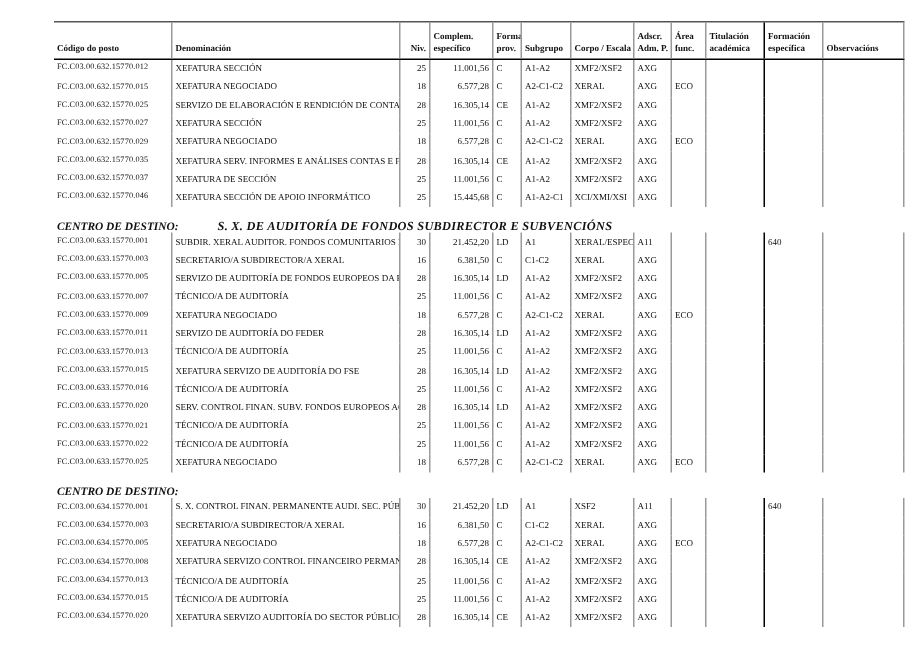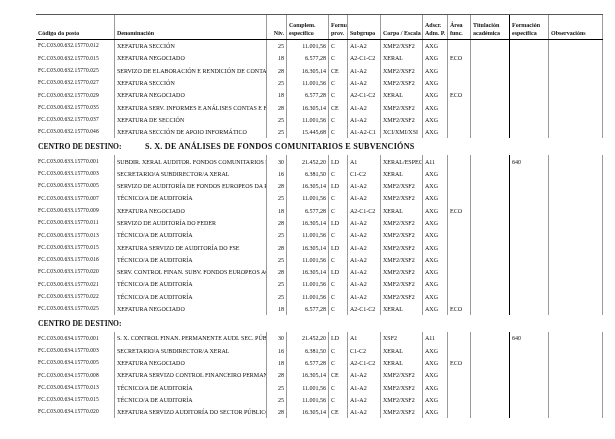--- a/index.html
+++ b/index.html
@@ -42,21 +42,21 @@
   
   .table-header > *:not(.col-codigo),
   .trow > *:not(.col-codigo){border-left:1px solid #9a9a9a;}
   .table-header > .col-formacion,
   .trow > .col-formacion{border-left:1px solid #000000;}
   .table-header > .col-observacions,
   .trow > .col-observacions{border-right:1px solid #9a9a9a;}
 
   
   .section-heading{
-    height:17px;display:flex;align-items:center;padding-left:2px;box-sizing:border-box;
+    height:17px;display:flex;align-items:flex-end;padding-left:2px;box-sizing:border-box;font-style:italic;
   }
   .h-label{font-weight:bold;font-size:7.6px;width:107px;flex:none;white-space:nowrap;}
   .h-title{font-weight:bold;font-size:8.2px;white-space:nowrap;letter-spacing:0.2px;}
 </style>
 </head>
 <body>
 
 <div class="page">
   <div class="doc">
     <div class="table-header">
@@ -219,21 +219,21 @@
             <div class="cell col-corpo">XCI/XMI/XSI</div>
             <div class="cell col-adscr">AXG</div>
             <div class="cell col-area"></div>
             <div class="cell col-titulacion"></div>
             <div class="cell col-formacion"></div>
             <div class="cell col-observacions"></div>
           </div>
         </div>
         <div class="section-heading">
           <span class="h-label">CENTRO DE DESTINO:</span>
-          <span class="h-title">S. X. DE ANÁLISES DE FONDOS COMUNITARIOS E SUBVENCIÓNS</span>
+          <span class="h-title">S. X. DE AUDITORÍA DE FONDOS SUBDIRECTOR E SUBVENCIÓNS</span>
         </div>
         <div class="rows-block">
           <div class="trow">
             <div class="cell col-codigo">FC.C03.00.633.15770.001</div>
             <div class="cell col-denominacion">SUBDIR. XERAL AUDITOR. FONDOS COMUNITARIOS E SUBV.</div>
             <div class="cell col-niv">30</div>
             <div class="cell col-complem">21.452,20</div>
             <div class="cell col-forma">LD</div>
             <div class="cell col-subgrupo">A1</div>
             <div class="cell col-corpo">XERAL/ESPECIAL</div>

